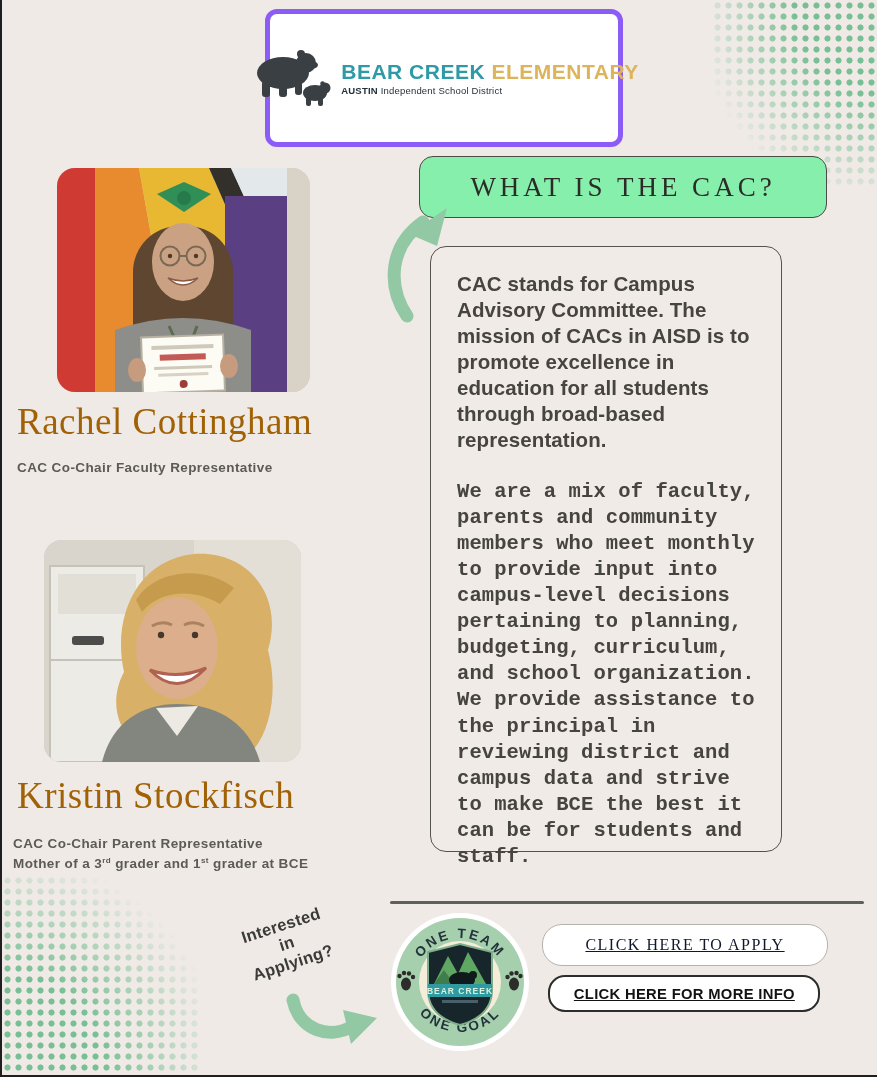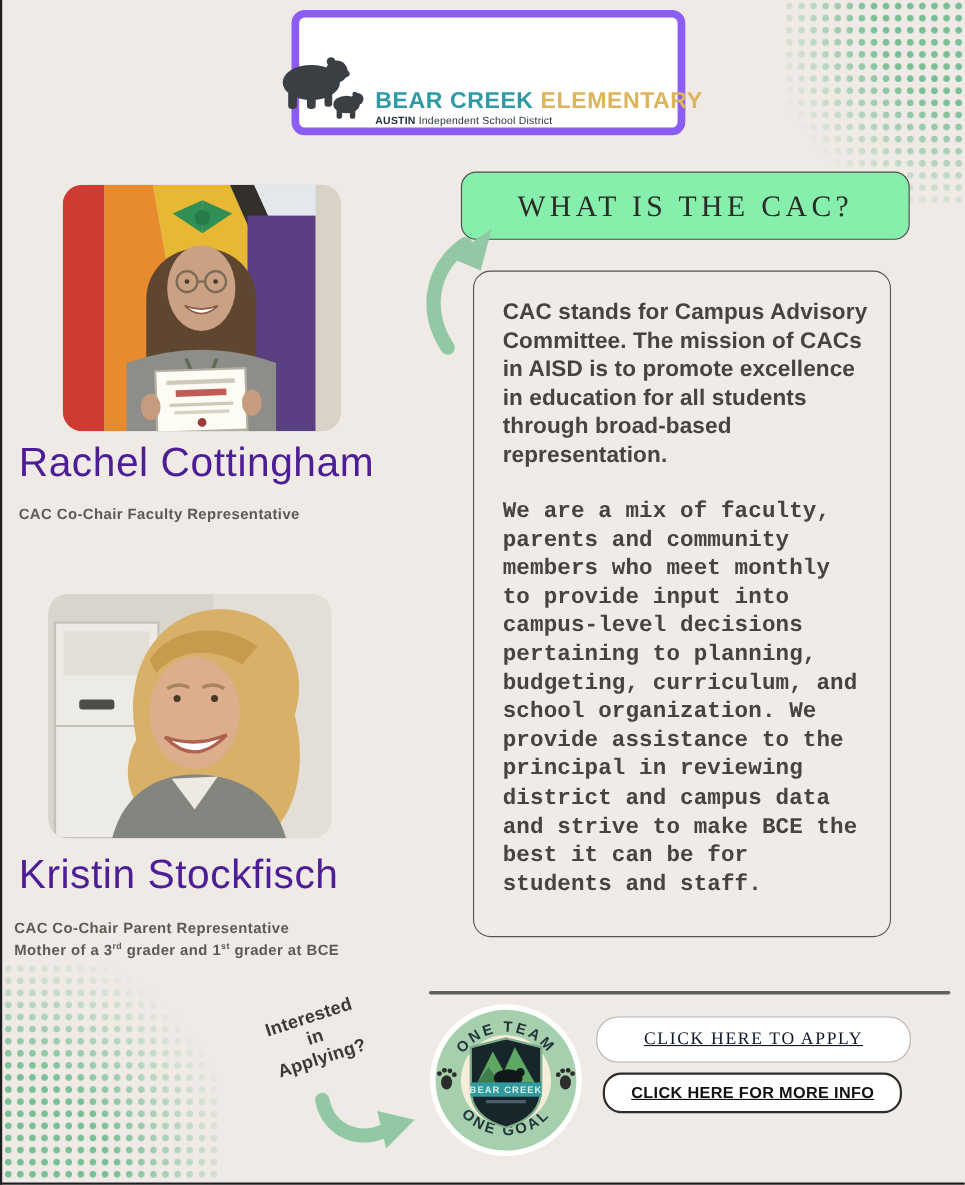--- a/index.html
+++ b/index.html
@@ -26,41 +26,41 @@
     mask-image: radial-gradient(150% 150% at 100% 0%, #000 34%, transparent 74%);
   }
   .dots-bl {
     left:0; bottom:0; width:200px; height:200px;
     -webkit-mask-image: radial-gradient(150% 150% at 0% 100%, #000 34%, transparent 74%);
     mask-image: radial-gradient(150% 150% at 0% 100%, #000 34%, transparent 74%);
   }
 
   
   .logo-card {
-    left:263px; top:9px; width:358px; height:114px;
-    background:#ffffff; border:7px solid #8b5cf6; border-radius:12px;
-    display:flex; align-items:flex-end; justify-content:center; gap:6px;
+    left:263px; top:9px; width:358px; height:138px;
+    background:#ffffff; border:5px solid #8b5cf6; border-radius:12px;
+    display:flex; align-items:center; justify-content:center; gap:6px;
   }
   .logo-text-main { font-size:21px; font-weight:700; letter-spacing:0.5px; white-space:nowrap; }
   .logo-text-main .teal { color:#2e9aa6; }
   .logo-text-main .gold { color:#ddb45c; }
   .logo-text-sub { font-size:9.5px; color:#23313d; margin-top:1px; letter-spacing:0.2px; }
   .logo-text-sub b { font-weight:800; }
 
   
   .photo {
     border-radius:18px; overflow:hidden; background:#ccc;
   }
   .photo svg { display:block; }
   .photo-rachel { left:55px; top:168px; width:253px; height:224px; }
   .photo-kristin { left:42px; top:540px; width:257px; height:222px; }
 
   .person-name {
-    font-family:Liberation Sans, sans-serif;
-    font-size:37px; color:#4c1d95; letter-spacing:0.5px; white-space:nowrap;
+    font-family:Liberation Serif, serif;
+    font-size:37px; color:#a16207; letter-spacing:0.5px; white-space:nowrap;
   }
   .name-rachel { left:15px; top:400px; }
   .name-kristin { left:15px; top:774px; }
 
   .person-role {
     font-size:13.5px; font-weight:700; color:#5c5a54; letter-spacing:0.4px; line-height:1.5;
   }
   .role-rachel { left:15px; top:458px; }
   .role-kristin { left:11px; top:834px; }
   .person-role sup { font-size:8px; }
@@ -69,21 +69,21 @@
   .title-box {
     left:417px; top:156px; width:408px; height:62px;
     background:#86efac; border:1.5px solid #4a4a46; border-radius:14px;
     display:flex; align-items:center; justify-content:center;
   }
   .title-text {
     font-family:"Liberation Serif", serif;
     font-size:27px; color:#2b2b28; letter-spacing:4px; white-space:nowrap;
   }
   .about-box {
-    left:428px; top:246px; width:380px; height:606px;
+    left:428px; top:246px; width:352px; height:606px;
     border:1.5px solid #55534e; border-radius:16px;
     background:#f0ebe7;
     padding:24px 20px 0 26px;
   }
   .about-box p {
     font-size:20.5px; font-weight:600; color:#46443f; line-height:1.27; letter-spacing:0.1px;
   }
   .about-box p + p { margin-top:26px;font-family:Liberation Mono, monospace; }
 
   

